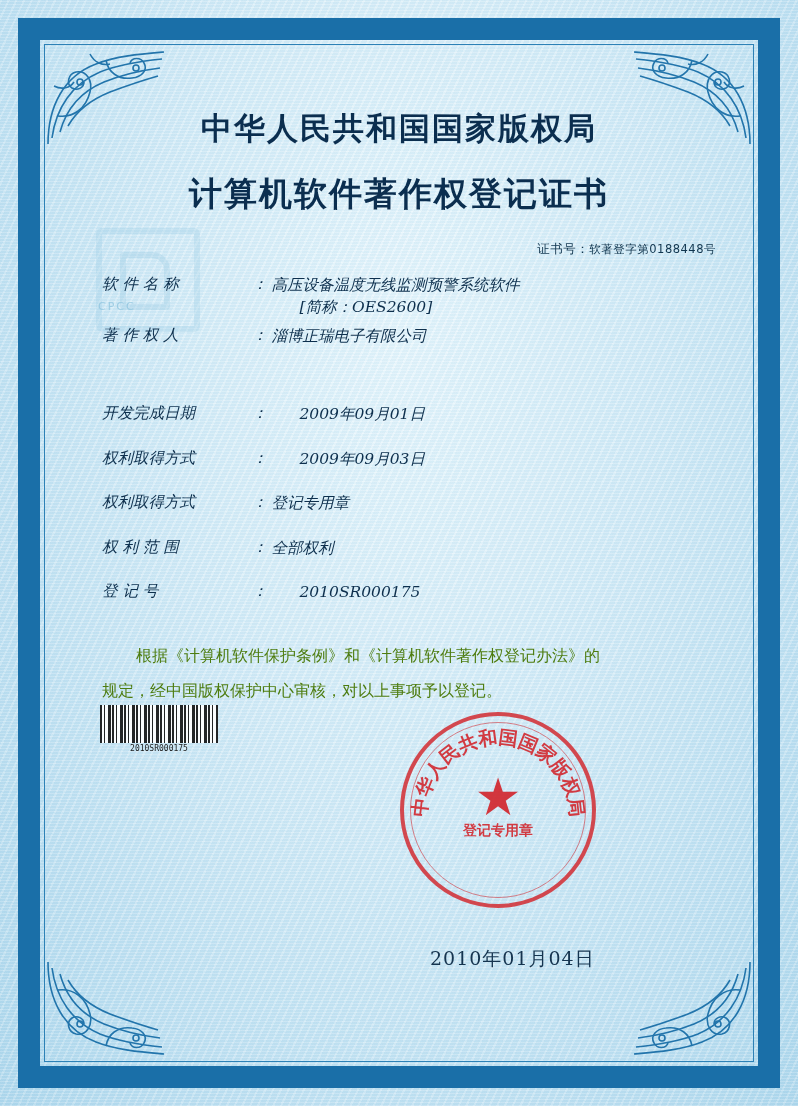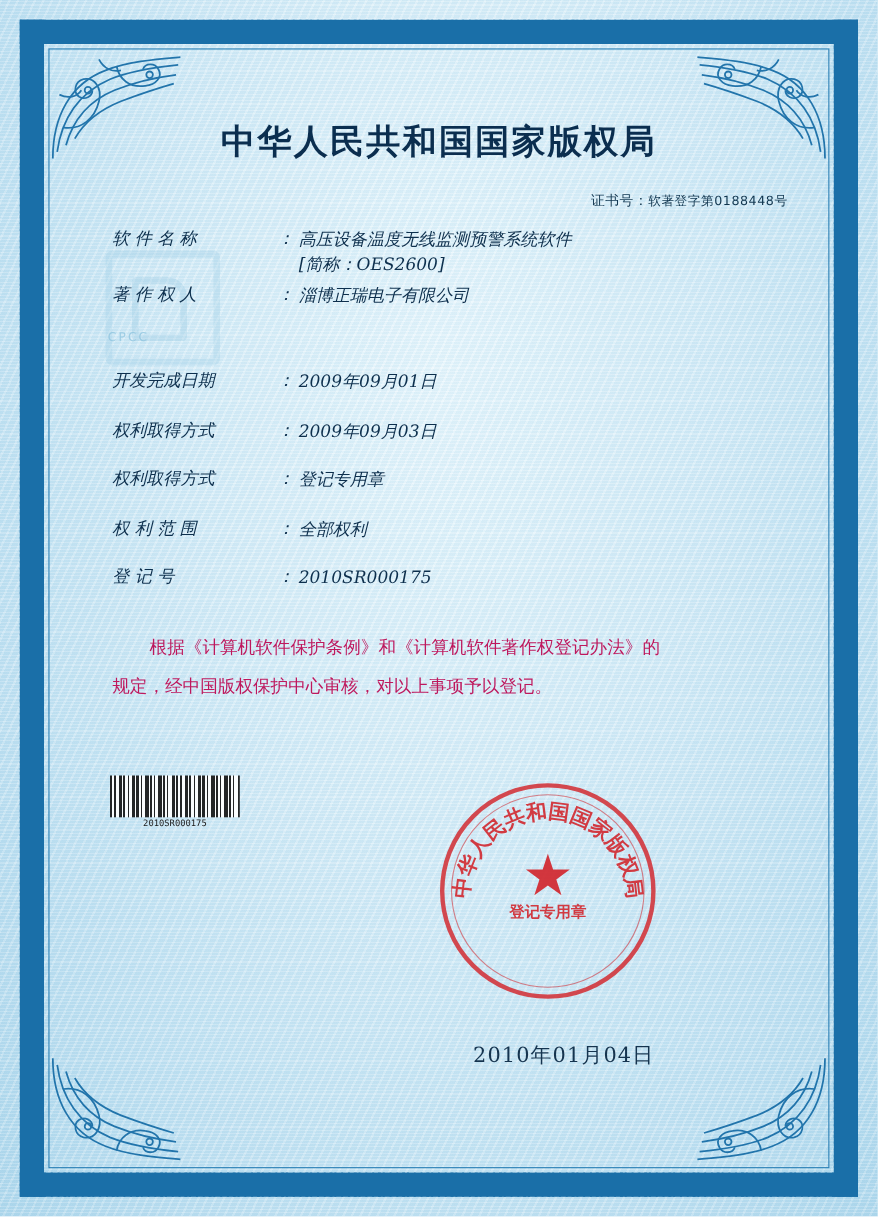--- a/index.html
+++ b/index.html
@@ -158,30 +158,30 @@
     color: #0d2f4d;
     flex: 0 0 auto;
     margin-right: 4px;
   }
   .val {
     font-family: "DejaVu Sans", sans-serif;
     font-size: 15.5px;
     color: #0d2f4d;
     line-height: 1.45;
   }
-  .val.mono { font-family: "DejaVu Serif", serif; }
+  .val.mono { font-family: "DejaVu Serif", serif; margin-left: 28px; }
   .block-gap { height: 34px; }
   .row-sp { margin-bottom: 22px; }
 
   .para {
     margin-top: 34px;
     padding: 0 6px 0 32px;
     font-family: "DejaVu Sans", sans-serif;
     font-size: 16px;
-    color: #be185d;
+    color: #4d7c0f;
     line-height: 2.2;
   }
   .para .indent { display: inline-block; width: 34px; }
 
   
   .barcode {
     position: absolute;
     left: 100px;
     top: 705px;
     width: 118px;
@@ -375,20 +375,21 @@
       </g>
     </svg>
   </div>
 
   <div class="watermark"></div>
   <div class="wm-text">CPCC</div>
 
   <div class="content">
 
     <div class="title-cn">中华人民共和国国家版权局</div>
+    <div class="title-cn2">计算机软件著作权登记证书</div>
 
     <div class="cert-no">
       <span>证书号：</span><span class="num">软著登字第0188448号</span>
     </div>
 
     <div class="fields">
 
       <div class="row">
         <span class="lbl">软 件 名 称</span>
         <span class="colon">：</span>

